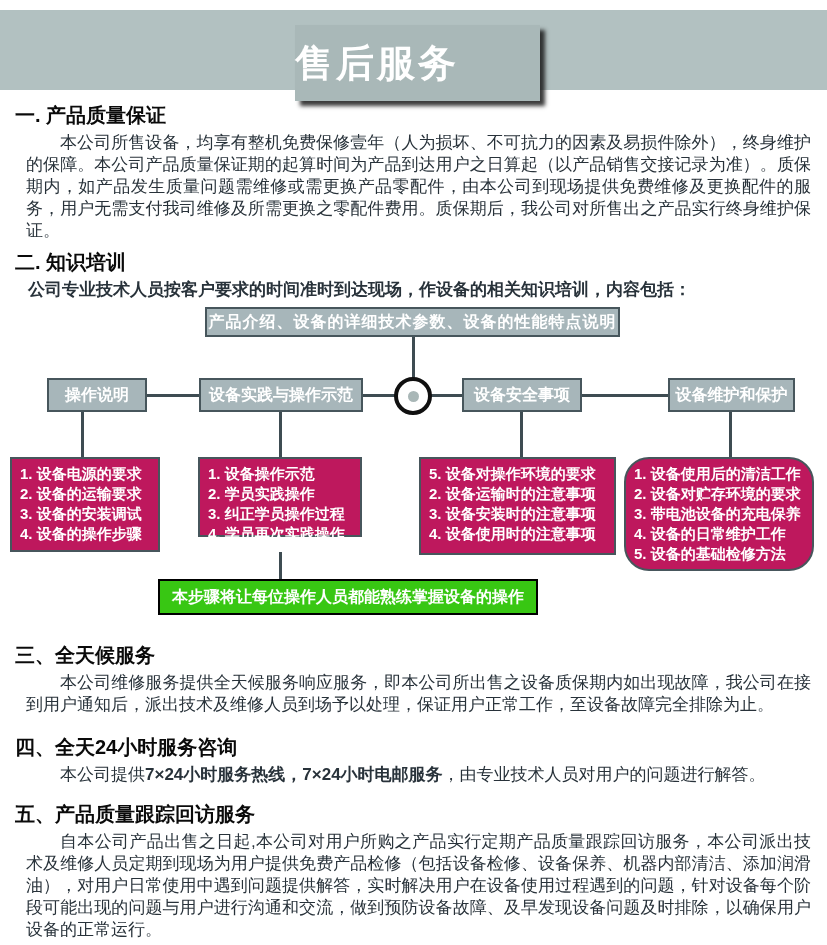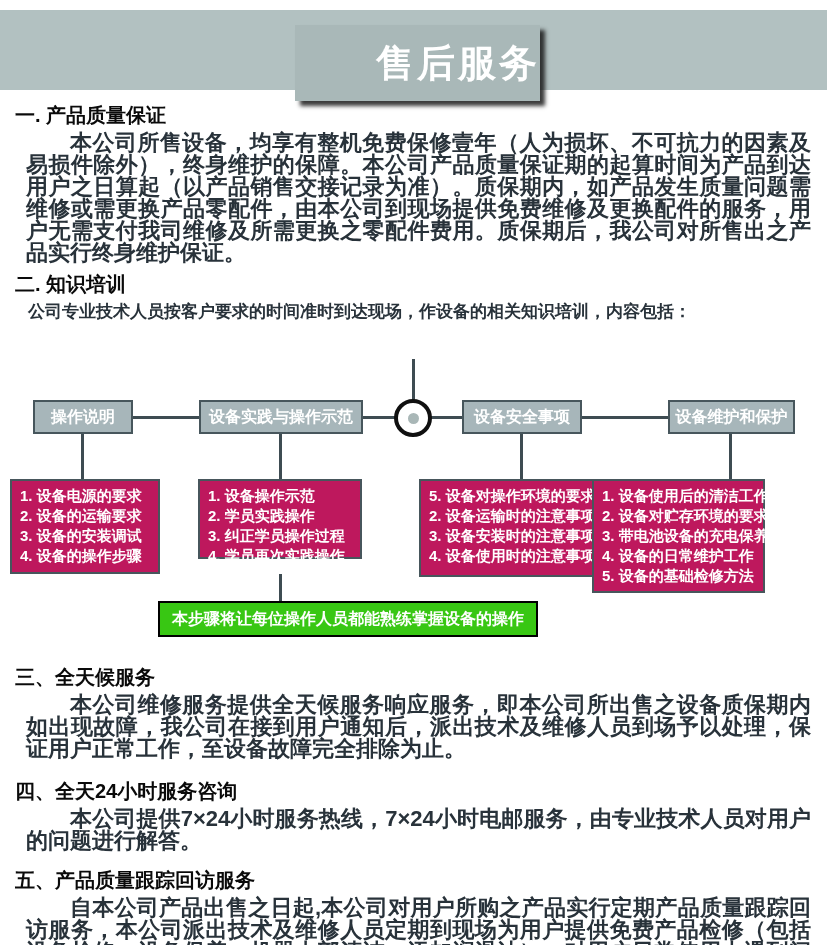--- a/index.html
+++ b/index.html
@@ -17,42 +17,42 @@
     margin-top: 10px;
     height: 80px;
     background: #b2c1c1;
   }
   .title-box {
     position: absolute;
     left: 295px; top: 15px;
     width: 245px; height: 76px;
     background: #a9b8b8;
     box-shadow: 5px 5px 4px rgba(25,25,25,0.85);
-    display: flex; align-items: center; justify-content: flex-end;
+    display: flex; align-items: center; justify-content: flex-start;
   }
   .title-text {
     color: #ffffff;
     font-size: 38px;
     font-weight: bold;
     letter-spacing: 3px;
     white-space: nowrap;
   }
 
   
   .h-sec {
     font-size: 20px;
     line-height: 25px;
     font-weight: bold;
     color: #0a0a0a;
     margin: 0 0 0 15px;
   }
   .p-body {
-    font-size: 22px;
+    font-size: 17px;
     line-height: 22px;
-    font-weight: bold;
+    font-weight: normal;
     color: #28323a;
     margin: 4px 16px 0 26px;
     text-indent: 2em;
     text-align: justify;
   }
   .p-intro {
     font-size: 17px;
     line-height: 22px;
     font-weight: bold;
     color: #28323a;
@@ -73,39 +73,39 @@
   .fc-box {
     position: absolute;
     background: #a7b6ba;
     border: 2px solid #47565c;
     color: #ffffff;
     font-weight: bold;
     display: flex; align-items: center; justify-content: center;
     white-space: nowrap;
   }
   .fc-root   { left: 205px; top: 0;    width: 415px; height: 30px; font-size: 16px; letter-spacing: 1px; }
-  .fc-b0     { left: 33px;  top: 71px; width: 100px; height: 34px; font-size: 16px; }
+  .fc-b0     { left: 47px;  top: 71px; width: 100px; height: 34px; font-size: 16px; }
   .fc-b1     { left: 199px; top: 71px; width: 164px; height: 34px; font-size: 16px; }
   .fc-b2     { left: 462px; top: 71px; width: 120px; height: 34px; font-size: 16px; }
   .fc-b3     { left: 668px; top: 71px; width: 127px; height: 34px; font-size: 16px; }
   .fc-list {
     position: absolute;
     background: #be185d;
     border: 2px solid #47565c;
     color: #ffffff;
     font-weight: bold;
     font-size: 15px;
     line-height: 20px;
     padding: 5px 8px;
     white-space: nowrap;
   }
   .fc-l0 { left: 10px;  top: 150px; width: 150px; height: 95px; }
   .fc-l1 { left: 198px; top: 150px; width: 164px; height: 80px; }
   .fc-l2 { left: 419px; top: 150px; width: 197px; height: 98px; }
-  .fc-l3 { left: 592px; top: 150px; width: 173px; height: 114px; }
+  .fc-l3 { left: 624px; top: 150px; width: 190px; height: 114px; border-radius: 25px; }
   .fc-line { position: absolute; background: #3e4c52; }
   .fc-vroot { left: 412px; top: 30px;  width: 3px;  height: 43px; }
   .fc-h-a   { left: 133px; top: 87px;  width: 66px; height: 3px; }
   .fc-h-b   { left: 363px; top: 87px;  width: 32px; height: 3px; }
   .fc-h-c   { left: 431px; top: 87px;  width: 31px; height: 3px; }
   .fc-h-d   { left: 582px; top: 87px;  width: 86px; height: 3px; }
   .fc-v0 { left: 81px;  top: 105px; width: 3px; height: 45px; }
   .fc-v1 { left: 279px; top: 105px; width: 3px; height: 45px; }
   .fc-v2 { left: 520px; top: 105px; width: 3px; height: 45px; }
   .fc-v3 { left: 729px; top: 105px; width: 3px; height: 45px; }
@@ -146,20 +146,21 @@
   </div>
 </div>
 
 <h2 class="h-sec mt-h1">一. 产品质量保证</h2>
 <p class="p-body">本公司所售设备，均享有整机免费保修壹年（人为损坏、不可抗力的因素及易损件除外），终身维护的保障。本公司产品质量保证期的起算时间为产品到达用户之日算起（以产品销售交接记录为准）。质保期内，如产品发生质量问题需维修或需更换产品零配件，由本公司到现场提供免费维修及更换配件的服务，用户无需支付我司维修及所需更换之零配件费用。质保期后，我公司对所售出之产品实行终身维护保证。</p>
 
 <h2 class="h-sec mt-h2">二. 知识培训</h2>
 <p class="p-intro">公司专业技术人员按客户要求的时间准时到达现场，作设备的相关知识培训，内容包括：</p>
 
 <div class="fc">
+  <div class="fc-box fc-root">产品介绍、设备的详细技术参数、设备的性能特点说明</div>
 
   <div class="fc-line fc-vroot"></div>
   <div class="fc-line fc-h-a"></div>
   <div class="fc-line fc-h-b"></div>
   <div class="fc-line fc-h-c"></div>
   <div class="fc-line fc-h-d"></div>
   <div class="fc-circle">
     <div class="fc-circle-dot"></div>
   </div>
 

